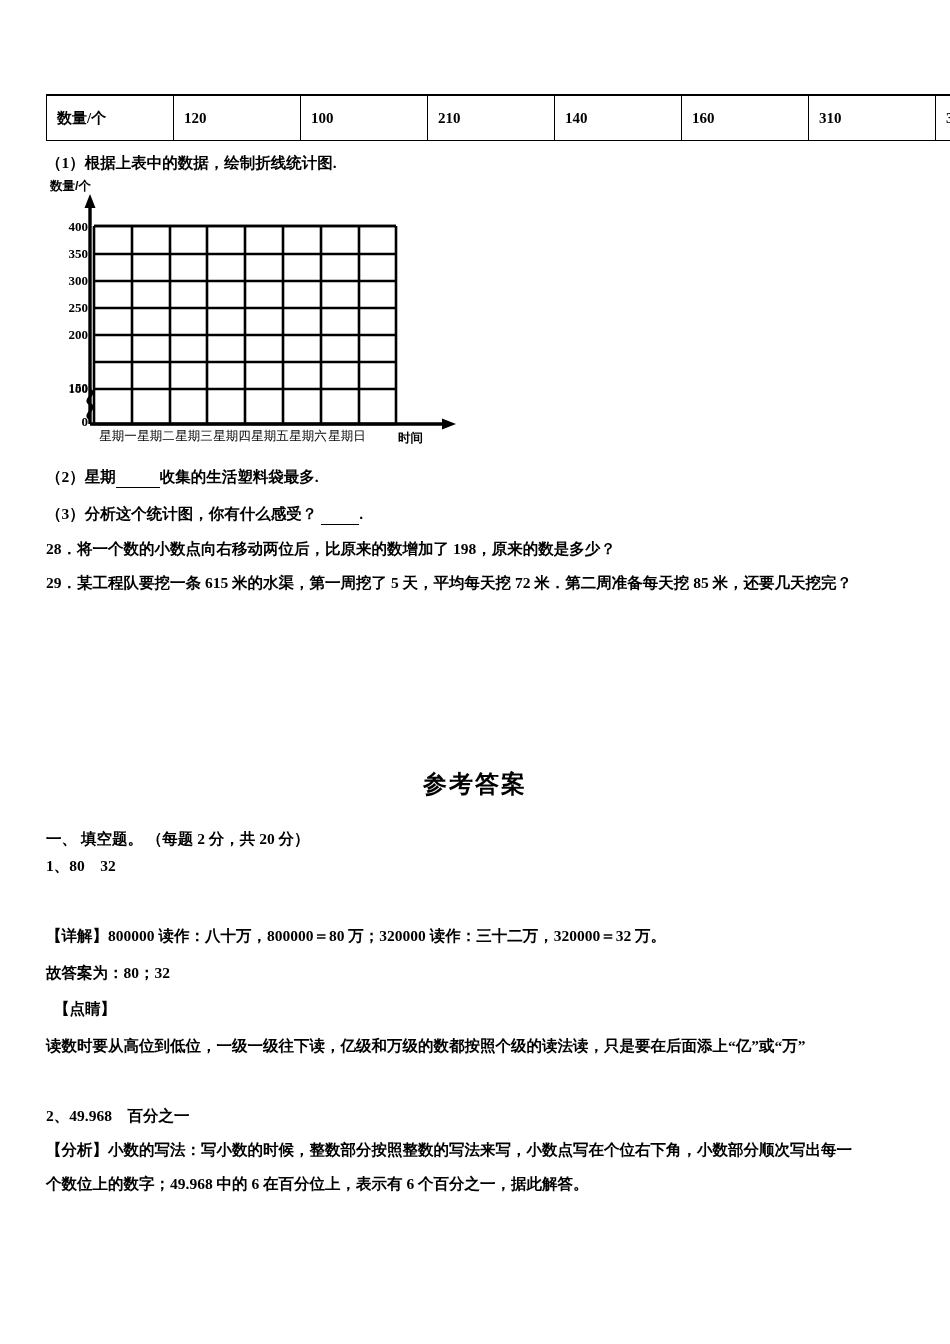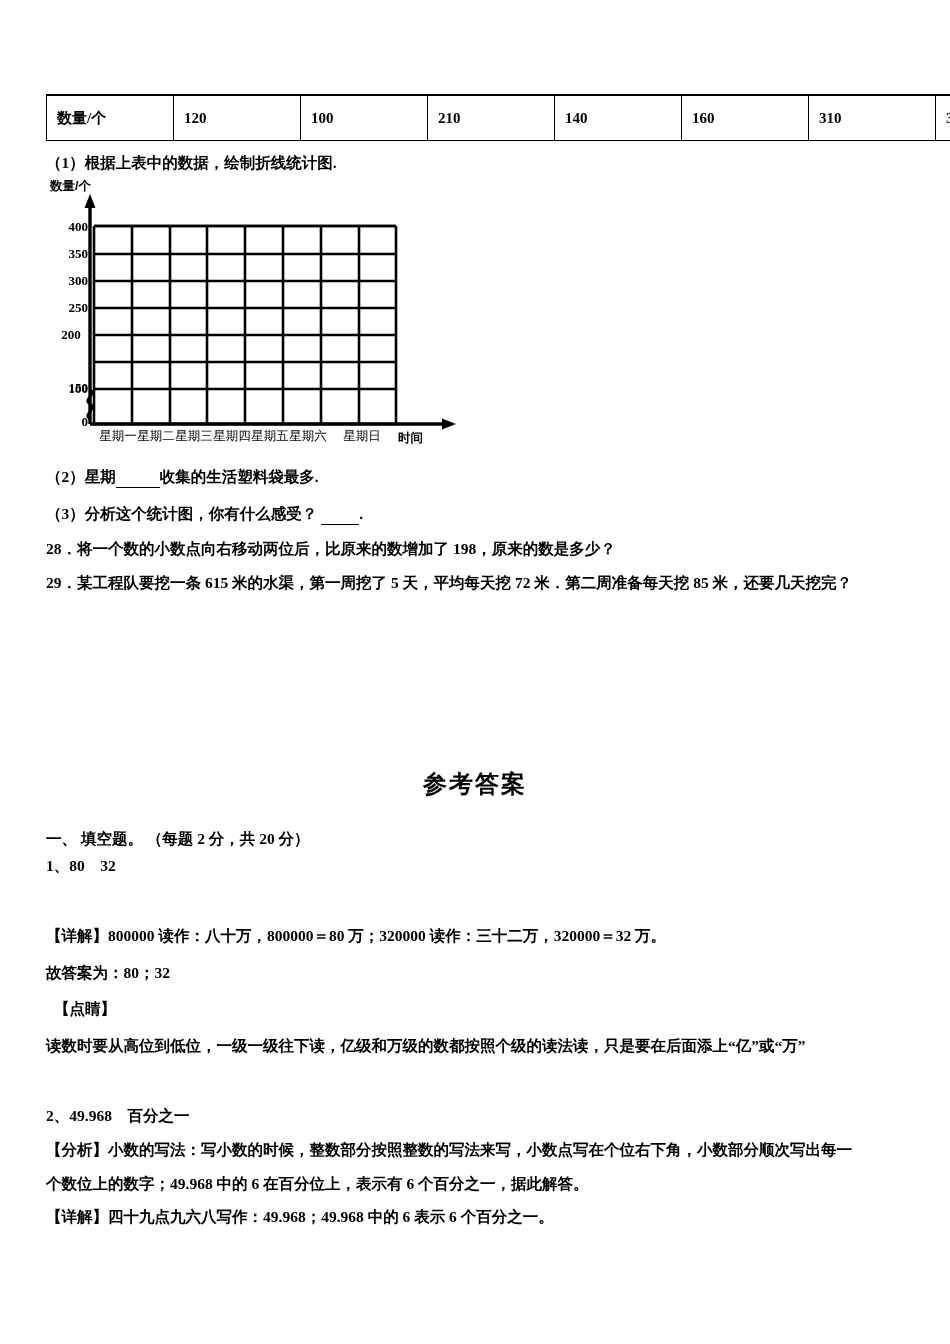--- a/index.html
+++ b/index.html
@@ -159,32 +159,32 @@
 
   <div class="chart-wrap">
 
     <div class="axis-label-y">数量/个</div>
     <div class="axis-label-x">时间</div>
 
     <div class="ytick" style="left:8px; top:41px;">400</div>
     <div class="ytick" style="left:8px; top:68px;">350</div>
     <div class="ytick" style="left:8px; top:95px;">300</div>
     <div class="ytick" style="left:8px; top:122px;">250</div>
-    <div class="ytick" style="left:8px; top:149px;text-align:center;">200</div>
+    <div class="ytick" style="left:8px; top:149px;">200</div>
     <div class="ytick" style="left:8px; top:176px;margin-top:26px;">150</div>
     <div class="ytick" style="left:8px; top:203px;">100</div>
     <div class="ytick" style="left:8px; top:236px;">0</div>
 
     <div class="xtick" style="left:48px; width:48px;">星期一</div>
     <div class="xtick" style="left:86px; width:48px;">星期二</div>
     <div class="xtick" style="left:124px; width:48px;">星期三</div>
     <div class="xtick" style="left:162px; width:48px;">星期四</div>
     <div class="xtick" style="left:200px; width:48px;">星期五</div>
     <div class="xtick" style="left:238px; width:48px;">星期六</div>
-    <div class="xtick" style="left:292px; width:48px;text-align:center;">星期日</div>
+    <div class="xtick" style="left:277px; width:48px;text-align:center;">星期日</div>
 
     <svg class="chart-svg" width="420" height="278" viewBox="0 0 420 278">
 
       <g stroke="#000000" stroke-width="2.6" fill="none">
         <line x1="48" y1="48" x2="48" y2="246"></line>
         <line x1="86" y1="48" x2="86" y2="246"></line>
         <line x1="124" y1="48" x2="124" y2="246"></line>
         <line x1="161" y1="48" x2="161" y2="246"></line>
         <line x1="199" y1="48" x2="199" y2="246"></line>
         <line x1="237" y1="48" x2="237" y2="246"></line>
@@ -233,15 +233,14 @@
   <div class="para q-line bold" style="top:828px;">一、 填空题。 （每题 2 分，共 20 分）</div>
   <div class="para q-line bold" style="top:855px;">1、80　32</div>
   <div class="para q-line bold" style="top:925px;">【详解】800000 读作：八十万，800000＝80 万；320000 读作：三十二万，320000＝32 万。</div>
   <div class="para q-line bold" style="top:962px;">故答案为：80；32</div>
   <div class="para q-line bold" style="top:998px;margin-left:8px;">【点睛】</div>
   <div class="para q-line bold" style="top:1035px;">读数时要从高位到低位，一级一级往下读，亿级和万级的数都按照个级的读法读，只是要在后面添上“亿”或“万”</div>
 
   <div class="para q-line bold" style="top:1105px;">2、49.968　百分之一</div>
   <div class="para q-line bold" style="top:1139px;">【分析】小数的写法：写小数的时候，整数部分按照整数的写法来写，小数点写在个位右下角，小数部分顺次写出每一</div>
   <div class="para q-line bold" style="top:1173px;">个数位上的数字；49.968 中的 6 在百分位上，表示有 6 个百分之一，据此解答。</div>
-  <div class="para q-line bold" style="top:1206px;">【详解】四十九点九六八写作：49.968；49.968 中的 6 表示 6 个百分之一。</div>
 
 </div>
 
 </body></html>

